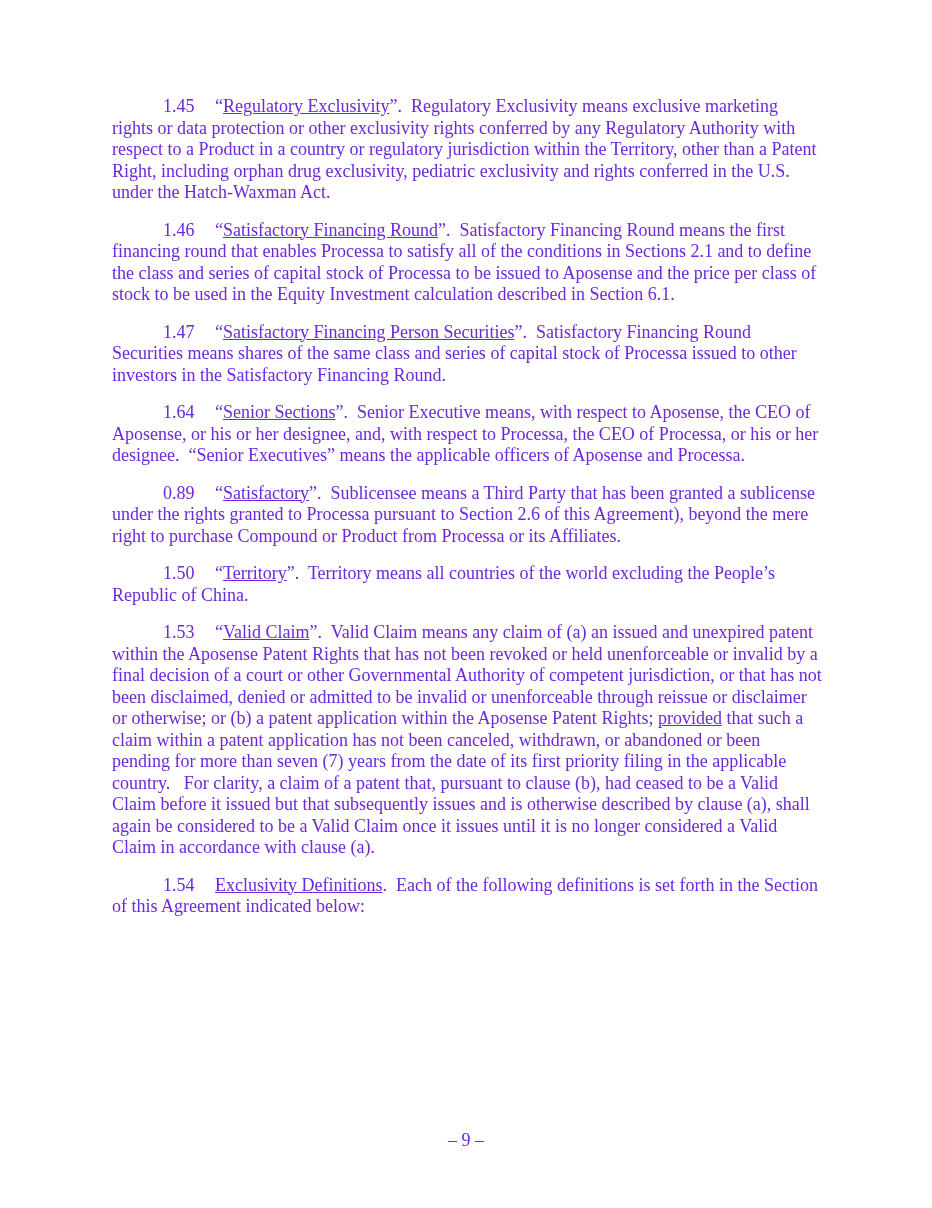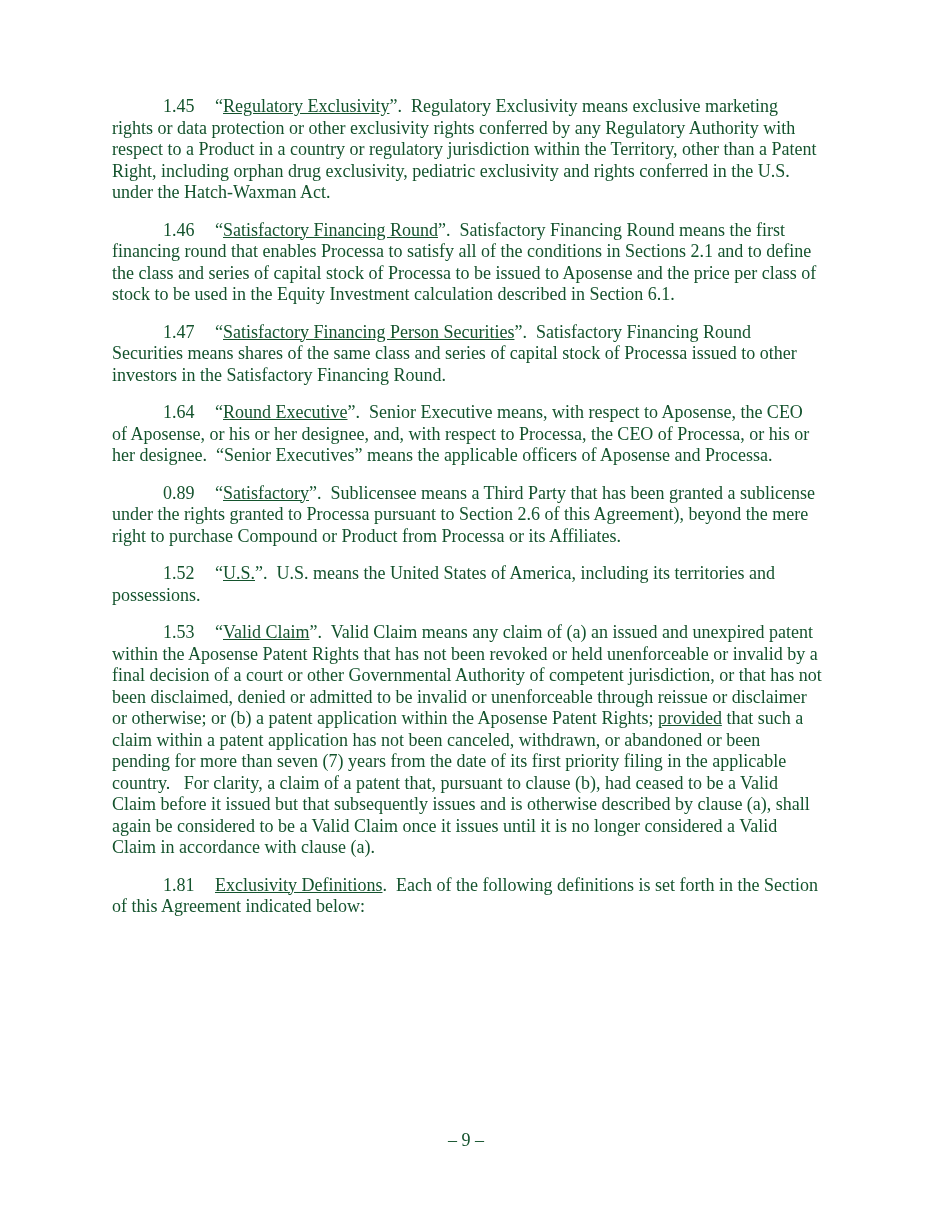--- a/index.html
+++ b/index.html
@@ -5,21 +5,21 @@
   html, body {
     margin: 0;
     padding: 0;
     background: #ffffff;
   }
   .page {
     position: relative;
     width: 932px;
     height: 1208px;
     background: #ffffff;
-    color: #14532d;
+    color: #6d28d9;
     font-family: "Liberation Serif", "DejaVu Serif", serif;
     font-size: 18px;
     overflow: hidden;
   }
   .content {
     position: absolute;
     left: 112px;
     top: 96px;
     width: 710px;
   }
@@ -48,20 +48,20 @@
   }
 </style>
 </head>
 <body>
 
 <div class="page">
   <div class="content" id="definitions-list">
       <p class="para"><span class="secnum">1.45</span><span>“</span><span class="u">Regulatory Exclusivity</span><span>”.  Regulatory Exclusivity means exclusive marketing rights or data protection or other exclusivity rights conferred by any Regulatory Authority with respect to a Product in a country or regulatory jurisdiction within the Territory, other than a Patent Right, including orphan drug exclusivity, pediatric exclusivity and rights conferred in the U.S. under the Hatch-Waxman Act.</span></p>
       <p class="para"><span class="secnum">1.46</span><span>“</span><span class="u">Satisfactory Financing Round</span><span>”.  Satisfactory Financing Round means the first financing round that enables Processa to satisfy all of the conditions in Sections 2.1 and to define the class and series of capital stock of Processa to be issued to Aposense and the price per class of stock to be used in the Equity Investment calculation described in Section 6.1.</span></p>
       <p class="para"><span class="secnum">1.47</span><span>“</span><span class="u">Satisfactory Financing Person Securities</span><span>”.  Satisfactory Financing Round Securities means shares of the same class and series of capital stock of Processa issued to other investors in the Satisfactory Financing Round.</span></p>
-      <p class="para"><span class="secnum">1.64</span><span>“</span><span class="u">Round Executive</span><span>”.  Senior Executive means, with respect to Aposense, the CEO of Aposense, or his or her designee, and, with respect to Processa, the CEO of Processa, or his or her designee.  “Senior Executives” means the applicable officers of Aposense and Processa.</span></p>
+      <p class="para"><span class="secnum">1.64</span><span>“</span><span class="u">Senior Sections</span><span>”.  Senior Executive means, with respect to Aposense, the CEO of Aposense, or his or her designee, and, with respect to Processa, the CEO of Processa, or his or her designee.  “Senior Executives” means the applicable officers of Aposense and Processa.</span></p>
       <p class="para"><span class="secnum">0.89</span><span>“</span><span class="u">Satisfactory</span><span>”.  Sublicensee means a Third Party that has been granted a sublicense under the rights granted to Processa pursuant to Section 2.6 of this Agreement), beyond the mere right to purchase Compound or Product from Processa or its Affiliates.</span></p>
-      <p class="para"><span class="secnum">1.52</span><span>“</span><span class="u">U.S.</span><span>”.  U.S. means the United States of America, including its territories and possessions.</span></p>
+      <p class="para"><span class="secnum">1.50</span><span>“</span><span class="u">Territory</span><span>”.  Territory means all countries of the world excluding the People’s Republic of China.</span></p>
       <p class="para"><span class="secnum">1.53</span><span>“</span><span class="u">Valid Claim</span><span>”.  Valid Claim means any claim of (a) an issued and unexpired patent within the Aposense Patent Rights that has not been revoked or held unenforceable or invalid by a final decision of a court or other Governmental Authority of competent jurisdiction, or that has not been disclaimed, denied or admitted to be invalid or unenforceable through reissue or disclaimer or otherwise; or (b) a patent application within the Aposense Patent Rights; </span><span class="u">provided</span><span> that such a claim within a patent application has not been canceled, withdrawn, or abandoned or been pending for more than seven (7) years from the date of its first priority filing in the applicable country.   For clarity, a claim of a patent that, pursuant to clause (b), had ceased to be a Valid Claim before it issued but that subsequently issues and is otherwise described by clause (a), shall again be considered to be a Valid Claim once it issues until it is no longer considered a Valid Claim in accordance with clause (a).</span></p>
-      <p class="para"><span class="secnum">1.81</span><span class="u">Exclusivity Definitions</span><span>.  Each of the following definitions is set forth in the Section of this Agreement indicated below:</span></p>
+      <p class="para"><span class="secnum">1.54</span><span class="u">Exclusivity Definitions</span><span>.  Each of the following definitions is set forth in the Section of this Agreement indicated below:</span></p>
     </div>
   <div class="footer">– 9 –</div>
 </div>
 
 </body></html>

